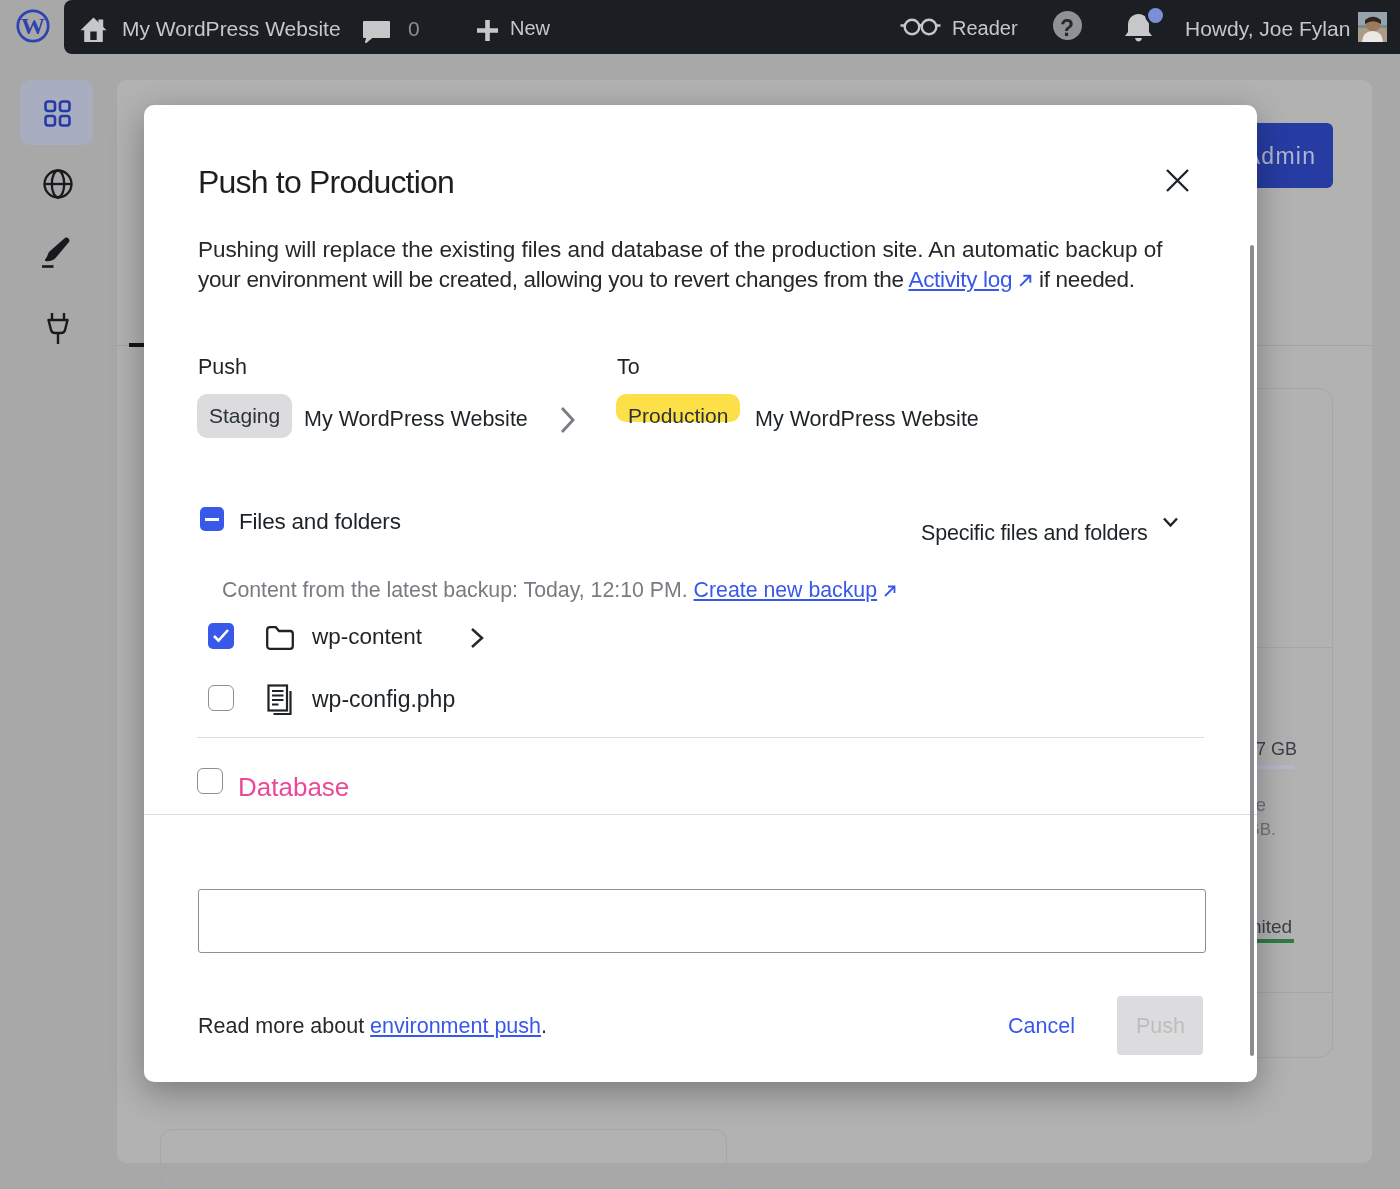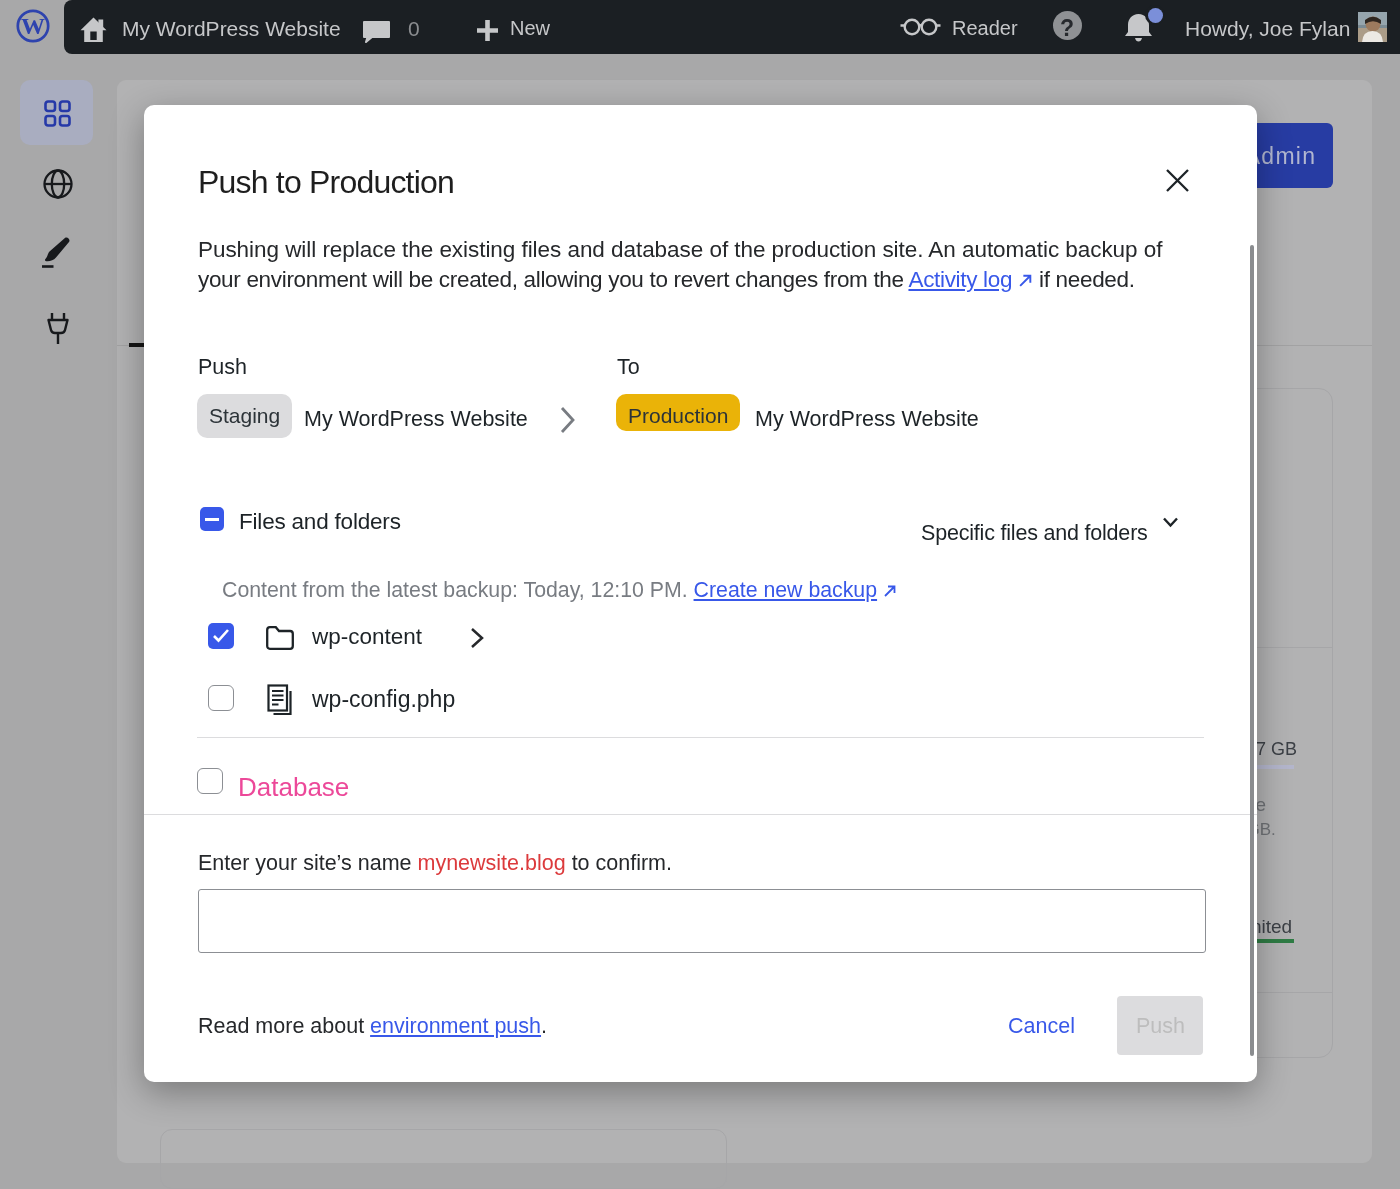--- a/index.html
+++ b/index.html
@@ -134,21 +134,21 @@
 
   <div class="abs nw" style="left:54px;top:250px;font-size:21.5px;color:#1d2327;">Push</div>
   <div class="abs nw" style="left:473px;top:250px;font-size:21.5px;color:#1d2327;">To</div>
   <div class="abs" style="left:53px;top:289px;height:44px;background:#dcdcde;border-radius:10px;">
       <div class="nw" style="padding:0 12px;font-size:21px;line-height:43px;color:#2c3338;">Staging</div>
     </div>
   <div class="abs nw" style="left:160px;top:302px;font-size:21.5px;color:#1d2327;">My WordPress Website</div>
   <svg class="abs" style="left:415px;top:301px;" width="17" height="28" viewBox="0 0 17 28">
     <path d="M3 2 L14 14 L3 26" fill="none" stroke="#787c82" stroke-width="2.8"></path>
   </svg>
-  <div class="abs" style="left:472px;top:289px;height:37px;background:#eab308;border-radius:10px;">
+  <div class="abs" style="left:472px;top:289px;height:28px;background:#fde047;border-radius:10px;">
       <div class="nw" style="padding:0 12px;font-size:21px;line-height:43px;color:#2c3338;">Production</div>
     </div>
   <div class="abs nw" style="left:611px;top:302px;font-size:21.5px;color:#1d2327;">My WordPress Website</div>
 
   <div class="abs" style="left:56px;top:402px;width:24px;height:24px;background:#3858e9;border-radius:5px;"></div>
   <div class="abs" style="left:61px;top:412.5px;width:14px;height:3px;background:#fff;"></div>
   <div class="abs nw" style="left:95px;top:404px;font-size:22.5px;letter-spacing:-0.2px;color:#1d2327;">Files and folders</div>
   <div class="abs nw" style="left:777px;top:416px;font-size:21.5px;letter-spacing:-0.2px;color:#1d2327;">Specific files and folders</div>
   <svg class="abs" style="left:1018px;top:411px;" width="17" height="12" viewBox="0 0 17 12">
     <path d="M2 2.5 L8.5 9.5 L15 2.5" fill="none" stroke="#1d2327" stroke-width="2.4"></path>
@@ -180,21 +180,20 @@
   </svg>
   <div class="abs nw" style="left:168px;top:581px;font-size:23px;color:#1d2327;">wp-config.php</div>
 
   <div class="abs" style="left:53px;top:632px;width:1007px;height:1px;background:#dcdcde;"></div>
 
   <div class="abs" style="left:53px;top:663px;width:26px;height:26px;background:#fff;border:1.7px solid #8c8f94;border-radius:6px;"></div>
   <div class="abs nw" style="left:94px;top:667px;font-size:26px;color:#ec4899;">Database</div>
 
   <div class="abs" style="left:0;top:709px;width:1113px;height:1px;background:#dcdcde;"></div>
 
-  <div class="abs nw" style="left:54px;top:746px;font-size:21.5px;color:#26282b;">Enter your site’s name <span style="color:#dc3a3c;">mynewsite.blog</span> to confirm.</div>
   <div class="abs" style="left:54px;top:784px;width:1008px;height:64px;border:1px solid #8c8f94;border-radius:3px;background:#fff;"></div>
 
   <div class="abs nw" style="left:54px;top:909px;font-size:21.5px;color:#26282b;">Read more about <span style="color:#3858e9;text-decoration:underline;">environment push</span>.</div>
   <div class="abs nw" style="left:864px;top:909px;font-size:21.5px;color:#3858e9;">Cancel</div>
   <div class="abs" style="left:973px;top:891px;width:86px;height:59px;background:#dcdcde;border-radius:4px;"></div>
   <div class="abs nw" style="left:992px;top:909px;font-size:21.5px;color:#bdbdbd;">Push</div>
 
   <div class="abs" style="left:1106px;top:140px;width:4px;height:811px;background:#8a8c8f;border-radius:2px;"></div>
 </div>
 

